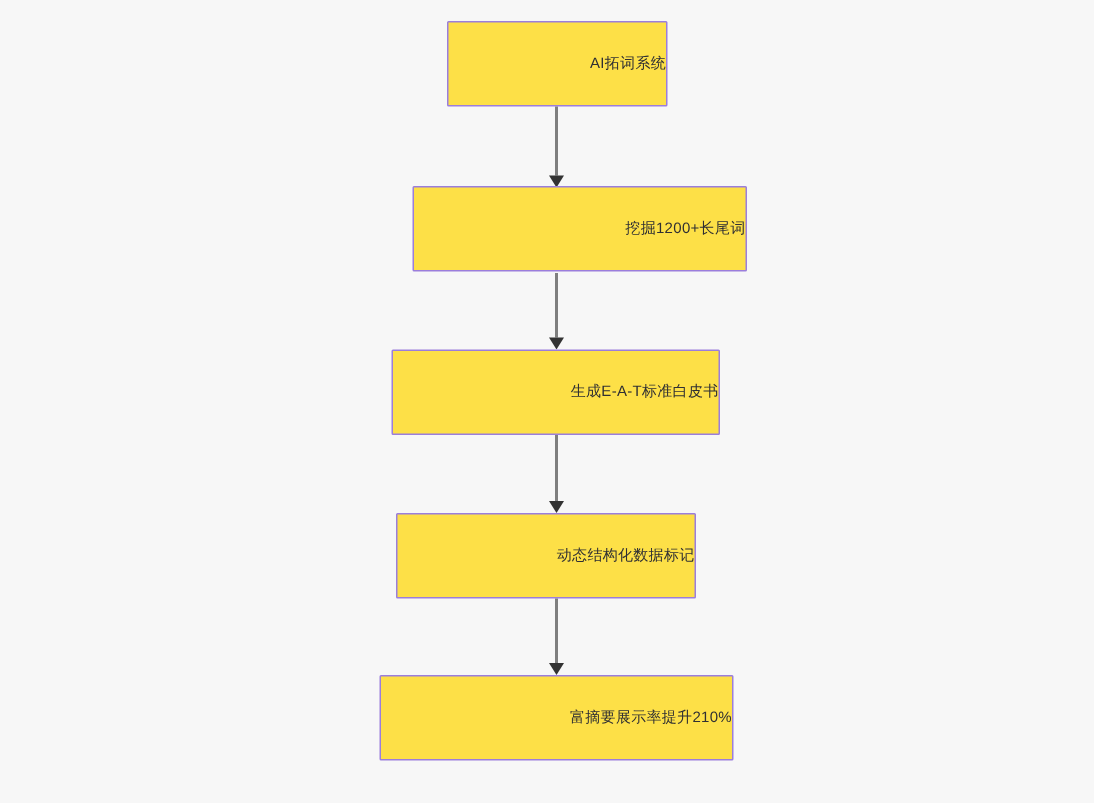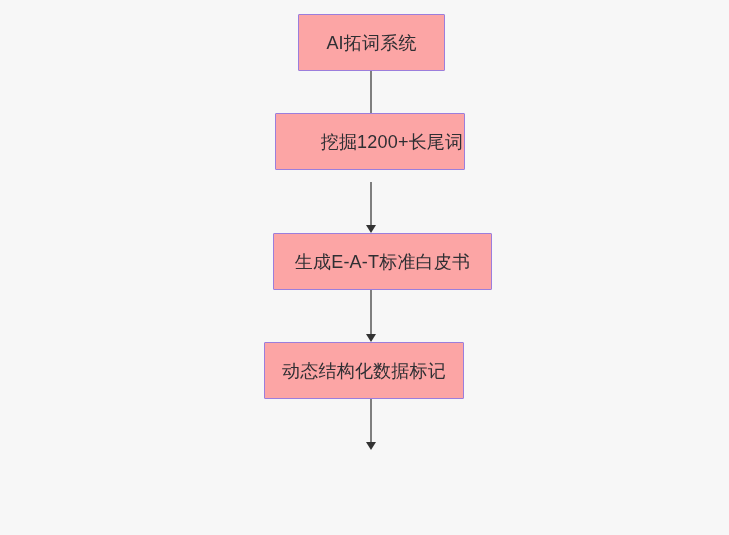--- a/index.html
+++ b/index.html
@@ -14,28 +14,28 @@
     overflow: hidden;
   }
   #flow-canvas {
     position: relative;
     width: 729px;
     height: 535px;
   }
   .node {
     position: absolute;
     box-sizing: border-box;
-    background: #fca5a5;
+    background: #fde047;
     border: 1.6px solid #9b7edc;
     border-radius: 1px;
     display: flex;
     align-items: center;
-    justify-content: center;
+    justify-content: flex-end;
     color: #2f2f33;
-    font-size: 18px;
+    font-size: 10px;
     line-height: 1;
     letter-spacing: 0.2px;
     white-space: nowrap;
   }
   .node-label {
     display: block;
   }
   .connector {
     position: absolute;
     width: 2px;
@@ -55,35 +55,38 @@
 
 <div id="flow-canvas">
 
   <div class="node" style="left:298px; top:14px; width:147px; height:57px;">
     <span class="node-label">AI拓词系统</span>
   </div>
 
   <div class="connector" style="left:370px; top:71px; height:46px;"></div>
   <div class="arrowhead" style="left:365.5px; top:117px;"></div>
 
-  <div class="node" style="left:275px; top:113px; width:190px; height:57px;padding-left:44px;">
+  <div class="node" style="left:275px; top:124px; width:223px; height:57px;padding-left:44px;">
     <span class="node-label">挖掘1200+长尾词</span>
   </div>
 
   <div class="connector" style="left:370px; top:182px; height:43px;"></div>
   <div class="arrowhead" style="left:365.5px; top:225px;"></div>
 
-  <div class="node" style="left:261px; top:233px; width:219px; height:57px;margin-left:12px;">
+  <div class="node" style="left:261px; top:233px; width:219px; height:57px;">
     <span class="node-label">生成E-A-T标准白皮书</span>
   </div>
 
   <div class="connector" style="left:370px; top:290px; height:44px;"></div>
   <div class="arrowhead" style="left:365.5px; top:334px;"></div>
 
   <div class="node" style="left:264px; top:342px; width:200px; height:57px;">
     <span class="node-label">动态结构化数据标记</span>
   </div>
 
   <div class="connector" style="left:370px; top:399px; height:43px;"></div>
   <div class="arrowhead" style="left:365.5px; top:442px;"></div>
 
+  <div class="node" style="left:253px; top:450px; width:236px; height:57px;">
+    <span class="node-label">富摘要展示率提升210%</span>
+  </div>
 
 </div>
 
 </body></html>

